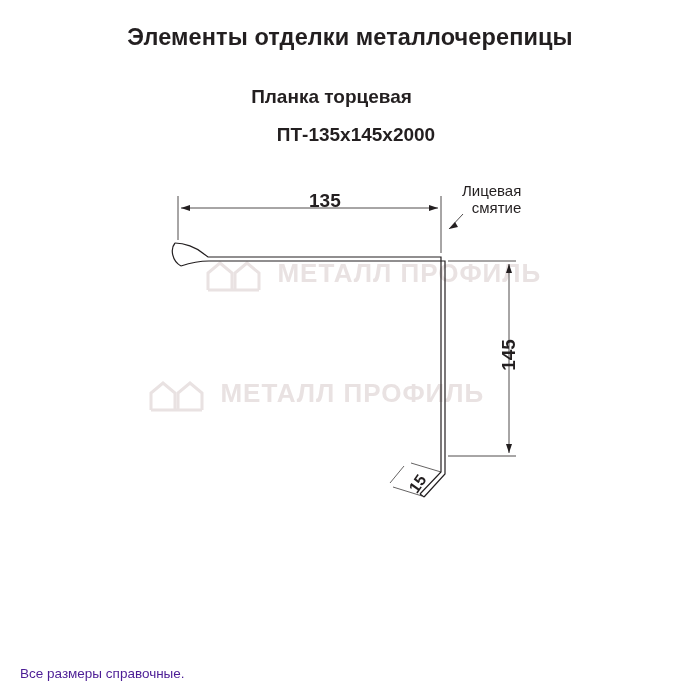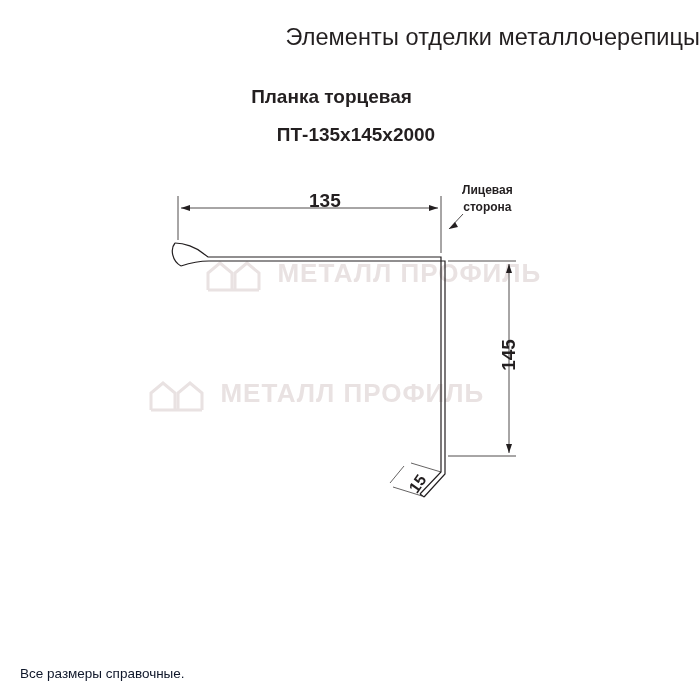--- a/index.html
+++ b/index.html
@@ -18,23 +18,23 @@
   .page {
     position: relative;
     width: 700px;
     height: 700px;
   }
   .title {
     position: absolute;
     top: 24px;
     left: 0;
     width: 700px;
-    text-align: right;
+    text-align: center;
     font-size: 23.5px;
-    font-weight: normal;
+    font-weight: bold;
     letter-spacing: 0.1px;
   }
   .subtitle {
     position: absolute;
     top: 86px;
     left: 0;
     width: 663px;
     text-align: center;
     font-size: 19px;
     font-weight: bold;
@@ -94,34 +94,33 @@
     top: 475px;
     left: 409px;
     font-size: 16px;
     transform: rotate(-55deg);
     transform-origin: center center;
   }
   .label-face {
     position: absolute;
     top: 182px;
     left: 462px;
-    font-size: 12px;
+    font-size: 15px;
     line-height: 17px;
     color: #231f20;
-    text-align: center;
-    font-weight: bold;
+    text-align: right;
   }
 
   .footer {
     position: absolute;
     left: 20px;
     bottom: 16px;
     font-size: 13.5px;
     line-height: 20px;
-    color: #0f172a;
+    color: #4c1d95;
   }
 </style>
 </head>
 <body>
 
 <div class="page">
 
   <div class="title">Элементы отделки металлочерепицы</div>
   <div class="subtitle">Планка торцевая</div>
   <div class="code">ПТ-135x145x2000</div>
@@ -195,20 +194,20 @@
       <path d="M449 229 L458 227 L455 222 Z" fill="#231f20" stroke="none"></path>
     </g>
   </svg>
 
   <div class="dim-label label-135">135</div>
   <div class="dim-label label-145">145</div>
   <div class="dim-label label-15">15</div>
 
   <div class="label-face">
     <div>Лицевая</div>
-    <div>сторона</div>
+    <div>смятие</div>
   </div>
 
   <div class="footer">
     <div>Все размеры справочные.</div>
   </div>
 
 </div>
 
 </body></html>

